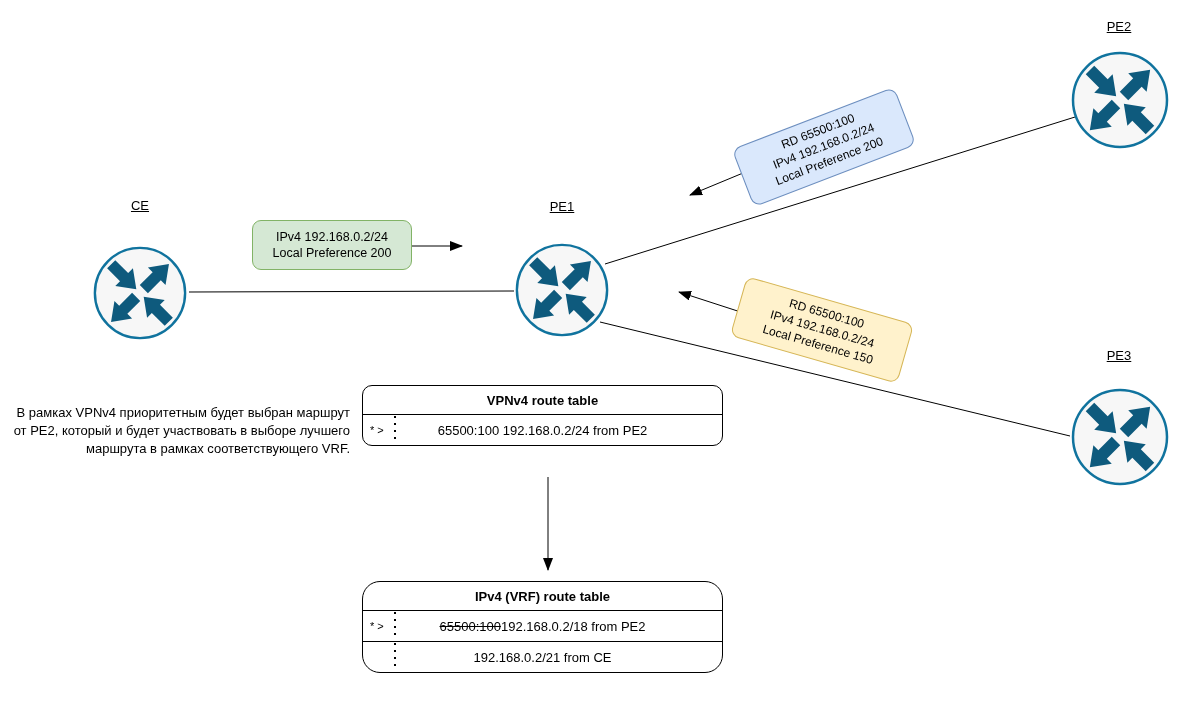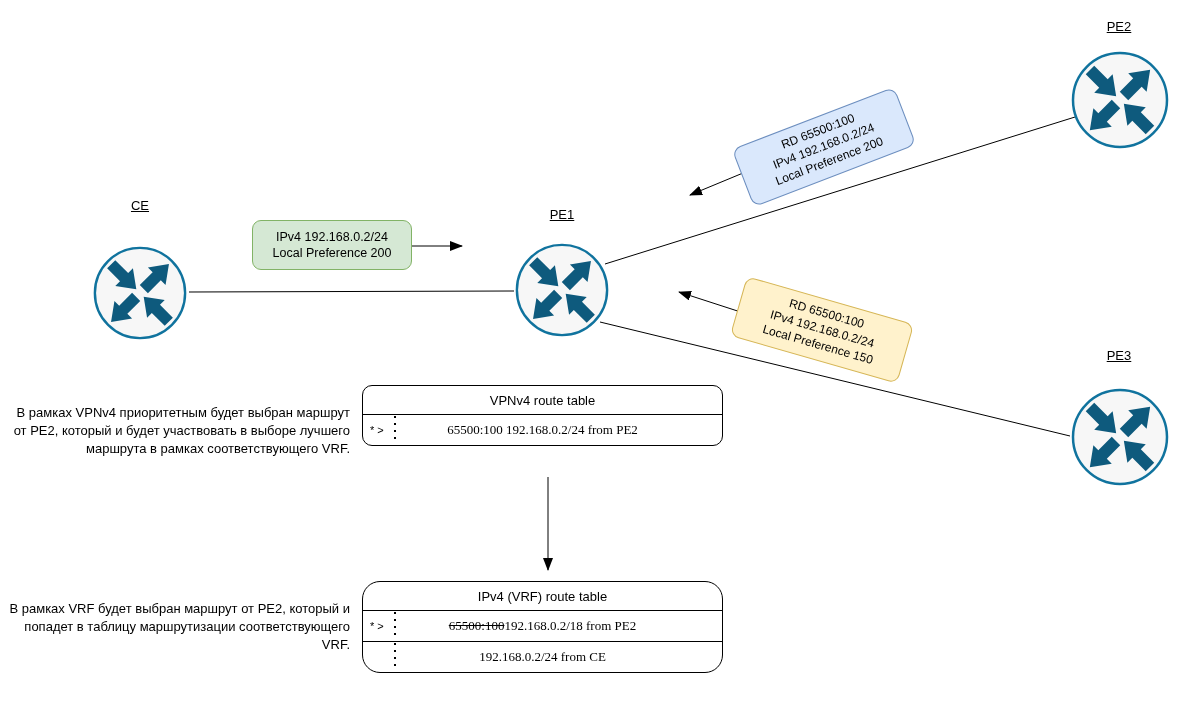--- a/index.html
+++ b/index.html
@@ -25,27 +25,27 @@
   #label-yellow { left:735px; top:299px; width:172px; height:60px;
                   background:#fff2cc; border-color:#d6b656; font-size:12px; transform:rotate(16deg); }
 
   .route-table {
     position:absolute; z-index:2; width:359px; background:#fff;
     border:1px solid #000; border-radius:10px; overflow:hidden;
   }
   #table-vpnv4 { left:362px; top:385px; }
   #table-vrf   { left:362px; top:581px;border-radius:18px; }
   .rt-title { height:28px; display:flex; align-items:center; justify-content:center;
-              font-weight:normal; font-size:13px; }
+              font-weight:bold; font-size:13px; }
   .rt-row { position:relative; height:30px; border-top:1px solid #000; }
   .rt-dots { position:absolute; left:31px; top:1px; bottom:1px; width:2px;
              background-image:repeating-linear-gradient(to bottom,#000 0 2px,transparent 2px 7px); }
   .rt-marker { position:absolute; left:7px; top:50%; transform:translateY(-50%); font-size:11px; }
   .rt-entry { position:absolute; left:0; top:0; right:0; bottom:0;
-              display:flex; align-items:center; justify-content:center; font-size:13px;font-family:Liberation Serif, serif; }
+              display:flex; align-items:center; justify-content:center; font-size:13px; }
   .strike { text-decoration:line-through; margin-right:0; }
   .strike:empty { display:none; }
 
   .note { position:absolute; z-index:2; width:344px; text-align:right;
           font-size:13px; line-height:1.4; }
   #note-vpnv4 { left:6px; top:404px; }
   #note-vrf   { left:6px; top:600px; }
 </style>
 </head>
 <body>
@@ -106,21 +106,21 @@
       <g fill="#0e5a7d">
         <path d="M0,-6 L19,-6 L19,-13 L37,0 L19,13 L19,6 L0,6 Z" transform="translate(20,20) rotate(45)"></path>
         <path d="M0,-6 L19,-6 L19,-13 L37,0 L19,13 L19,6 L0,6 Z" transform="translate(54,46) rotate(-45)"></path>
         <path d="M0,-6 L19,-6 L19,-13 L37,0 L19,13 L19,6 L0,6 Z" transform="translate(46,54) rotate(135)"></path>
         <path d="M0,-6 L19,-6 L19,-13 L37,0 L19,13 L19,6 L0,6 Z" transform="translate(80,80) rotate(-135)"></path>
       </g>
     </svg>
   </div>
 
   <div class="node-label" style="left:108px;top:198px">CE</div>
-  <div class="node-label" style="left:530px;top:207px">PE1</div>
+  <div class="node-label" style="left:530px;top:199px">PE1</div>
   <div class="node-label" style="left:1087px;top:19px">PE2</div>
   <div class="node-label" style="left:1087px;top:348px">PE3</div>
 
   <div class="rlabel" id="label-green">
     <span>IPv4 192.168.0.2/24</span>
     <span>Local Preference 200</span>
   </div>
   <div class="rlabel" id="label-blue">
     <span>RD 65500:100</span>
     <span>IPv4 192.168.0.2/24</span>
@@ -150,21 +150,20 @@
       <span class="rt-dots"></span>
       <div class="rt-entry">
         <span class="strike">65500:100</span>
         <span>192.168.0.2/18 from PE2</span>
       </div>
     </div>
     <div class="rt-row">
       <span class="rt-marker"></span>
       <span class="rt-dots"></span>
       <div class="rt-entry">
-        <span>192.168.0.2/24 from CE</span>
+        <span>192.168.0.2/21 from CE</span>
       </div>
     </div>
   </div>
 
   <div class="note" id="note-vpnv4">В рамках VPNv4 приоритетным будет выбран маршрут от PE2, который и будет участвовать в выборе лучшего маршрута в рамках соответствующего VRF.</div>
-  <div class="note" id="note-vrf">В рамках VRF  будет выбран маршрут от PE2, который и попадет в таблицу маршрутизации соответствующего VRF.</div>
 
 </div>
 
 </body></html>

